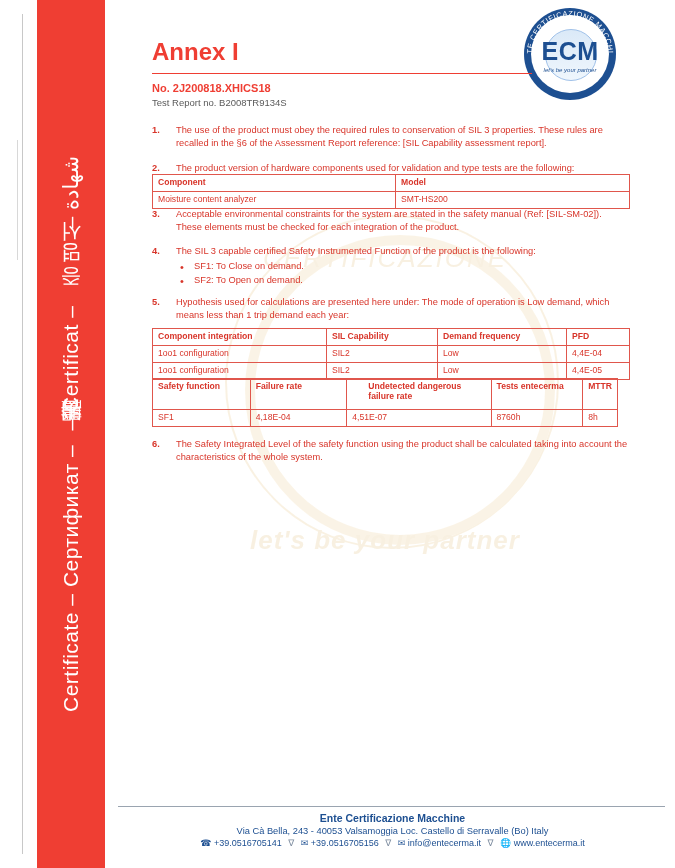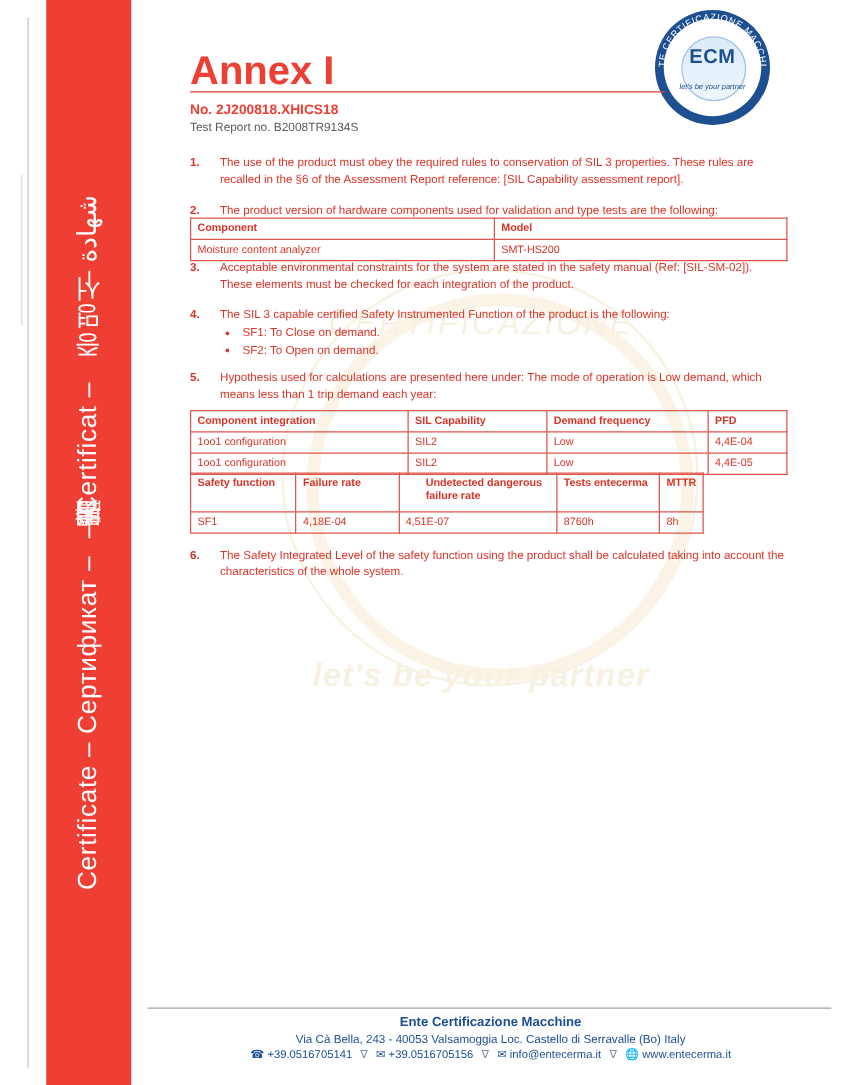--- a/index.html
+++ b/index.html
@@ -152,21 +152,21 @@
     border-radius: 50%;
     border: 1px solid #9fc0e8;
     background:
       linear-gradient(to bottom, rgba(210,228,246,0.8), rgba(235,244,252,0.8));
   }
   .logo-ecm {
     position: absolute;
     left: 0; top: 22px;
     width: 78px;
     text-align: center;
-    font-size: 16px;
+    font-size: 25px;
     font-weight: bold;
     color: #1d4f91;
     letter-spacing: 0.5px;
   }
   .logo-tagline {
     position: absolute;
     left: 0; top: 52px;
     width: 78px;
     text-align: center;
     font-size: 6px;
@@ -183,21 +183,21 @@
     fill: #ffffff;
     font-family: "Liberation Sans", sans-serif;
     letter-spacing: 0.6px;
   }
 
   
   .doc-title {
     position: absolute;
     left: 12px;
     top: 38px;
-    font-size: 32px;
+    font-size: 24px;
     font-weight: bold;
     color: #ef3e33;
     font-family: "Liberation Sans", sans-serif;
   }
   .title-rule {
     position: absolute;
     left: 12px;
     top: 73px;
     width: 380px;
     height: 1px;
@@ -418,21 +418,21 @@
       </tr>
       <tr>
         <td>1oo1 configuration</td>
         <td>SIL2</td>
         <td>Low</td>
         <td>4,4E-05</td>
       </tr>
     </tbody>
       </table>
 
-    <table class="doc-tbl" style="left:12px; top:378px; width:411px;">
+    <table class="doc-tbl" style="left:12px; top:378px; width:466px;">
       <tbody>
           <tr>
         <th style="width:100px; height:26px;">Safety function</th>
         <th style="width:100px;">Failure rate</th>
         <th style="width:135px;padding-left:21px;">Undetected dangerous failure rate</th>
         <th style="width:90px;">Tests entecerma</th>
         <th>MTTR</th>
       </tr>
       <tr>
         <td>SF1</td>

